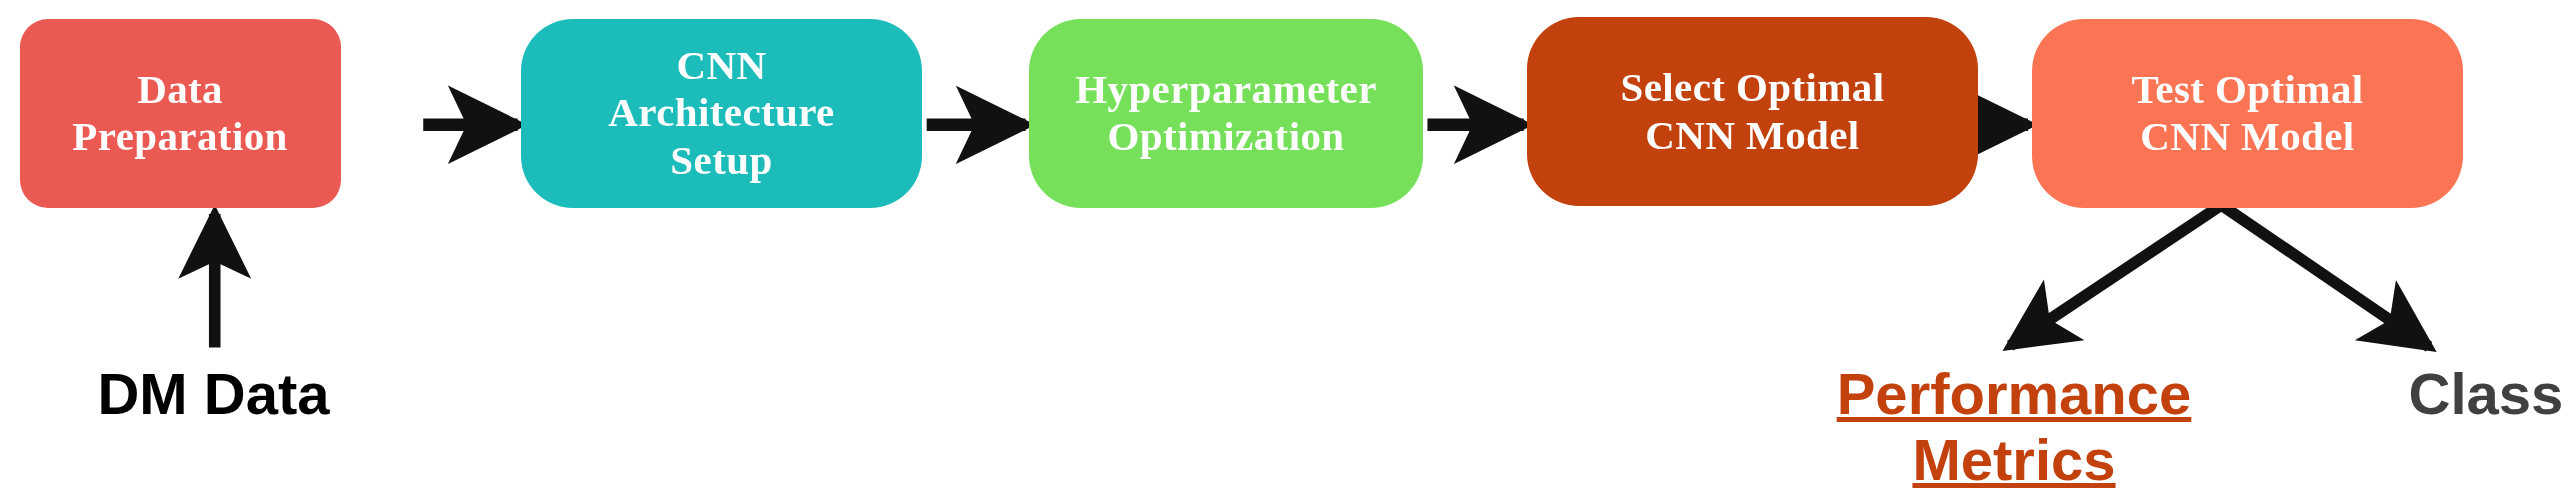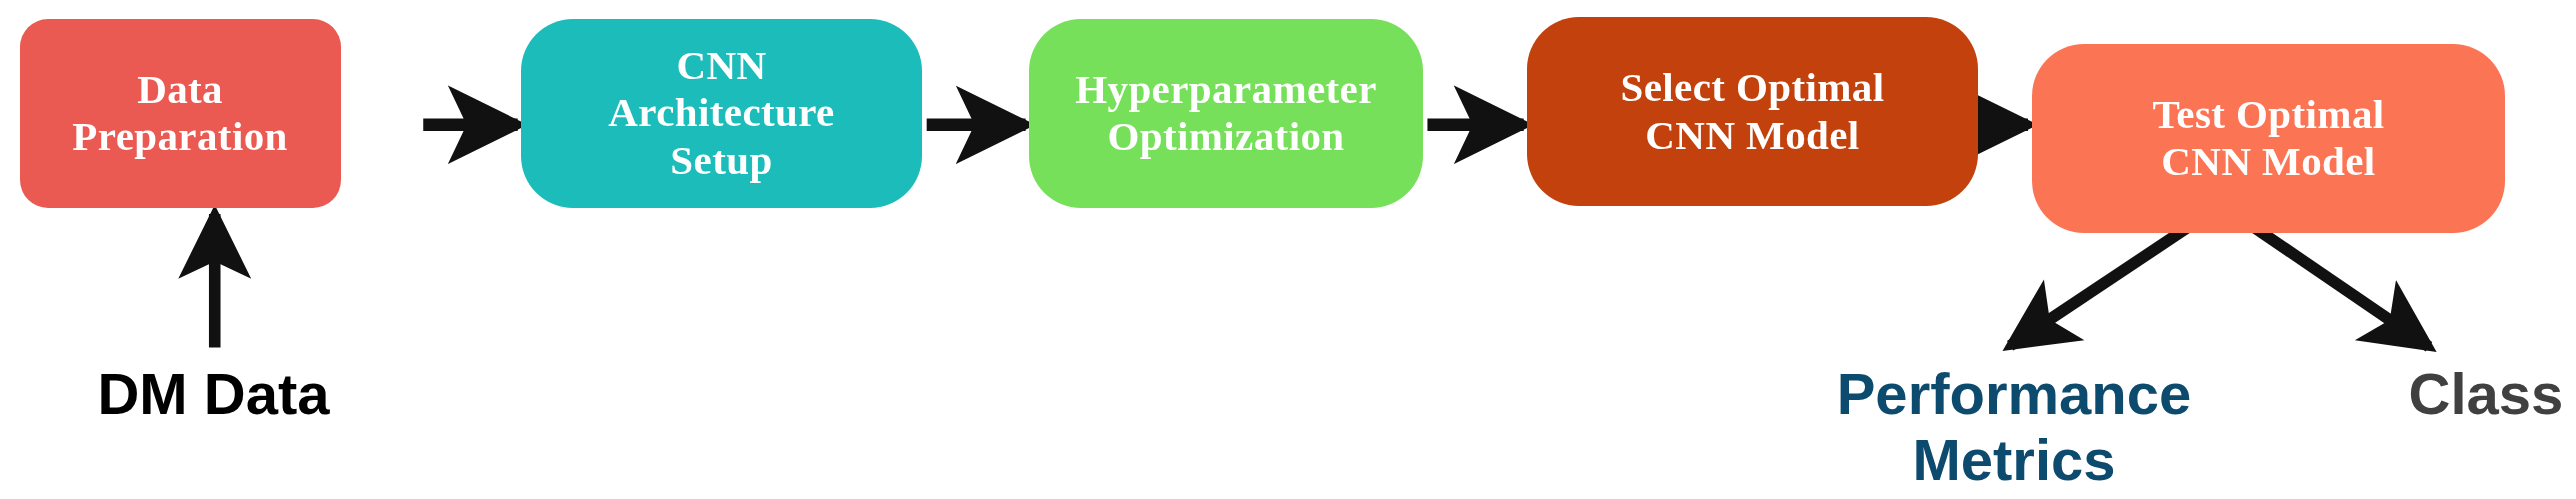--- a/index.html
+++ b/index.html
@@ -103,26 +103,26 @@
     <span class="node-label">CNN
 Architecture
 Setup</span>
   </div>
 
   <div class="node" style="left: 1527px; top: 17px; width: 451px; height: 189px; background: #c2410c; color: rgb(255, 255, 255);">
     <span class="node-label">Select Optimal
 CNN Model</span>
   </div>
 
-  <div class="node" style="left: 2032px; top: 18.7px; width: 473px; height: 189px; background: rgb(251, 117, 85); color: rgb(255, 255, 255); margin-top: 25px;">
+  <div class="node" style="left: 2032px; top: 18.7px; width: 431px; height: 189px; background: rgb(251, 117, 85); color: rgb(255, 255, 255);">
     <span class="node-label">Test Optimal
 CNN Model</span>
   </div>
 
   <div class="ext-label" style="left: 53px; top: 361px; width: 321px; color: rgb(0, 0, 0);">DM Data</div>
 
-  <div class="ext-label" style="left: 1836px; top: 361px; width: 356px; color: #0c4a6e;">Performance
+  <div class="ext-label" style="left: 1836px; top: 361px; width: 356px; color: #c2410c; text-decoration: underline;">Performance
 Metrics</div>
 
   <div class="ext-label" style="left: 2397px; top: 361px; width: 178px; color: #404040;">Class</div>
 
 </div>
 
 
 </body></html>

